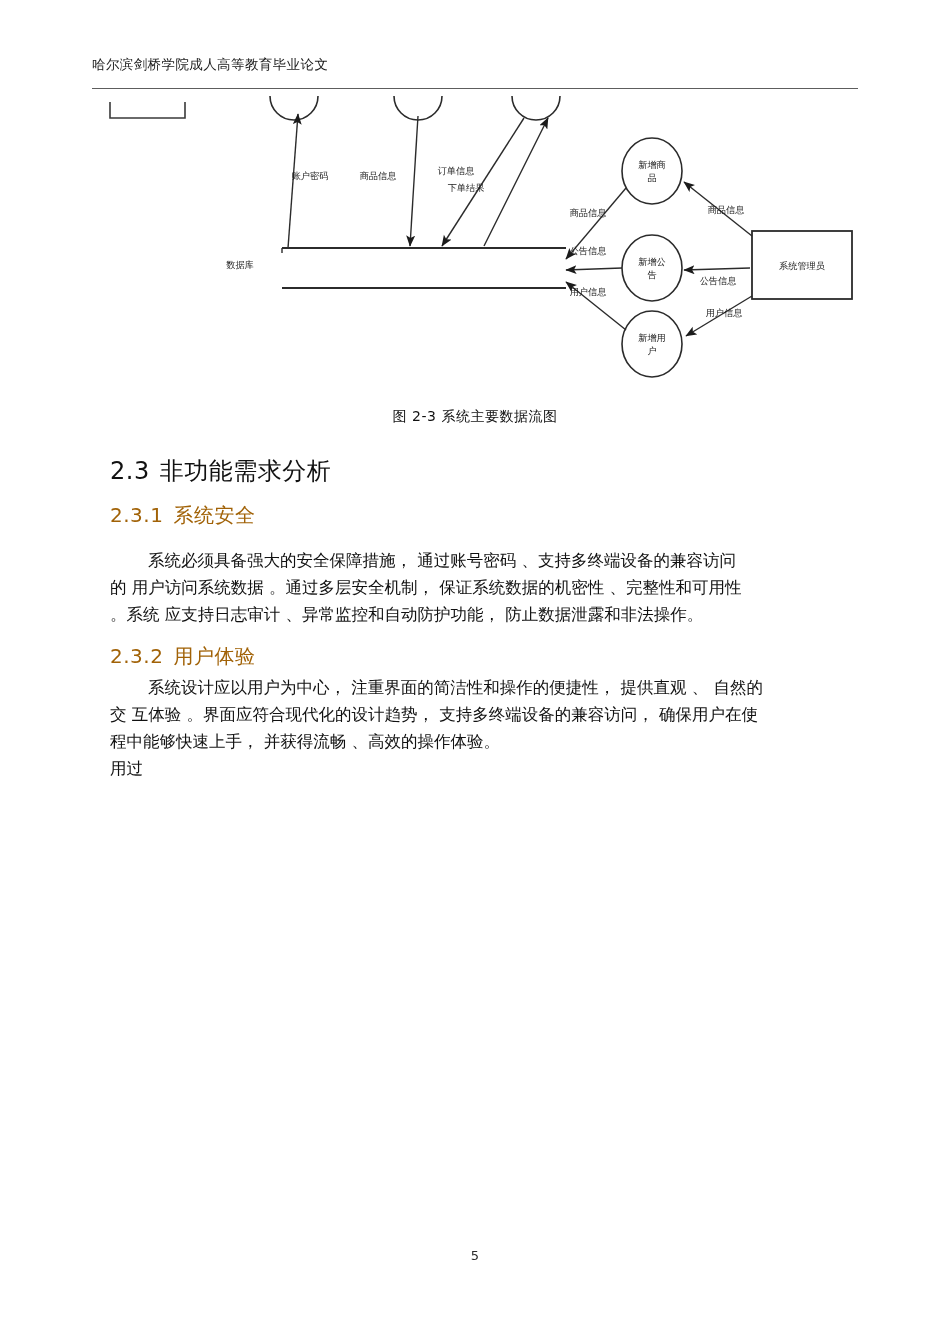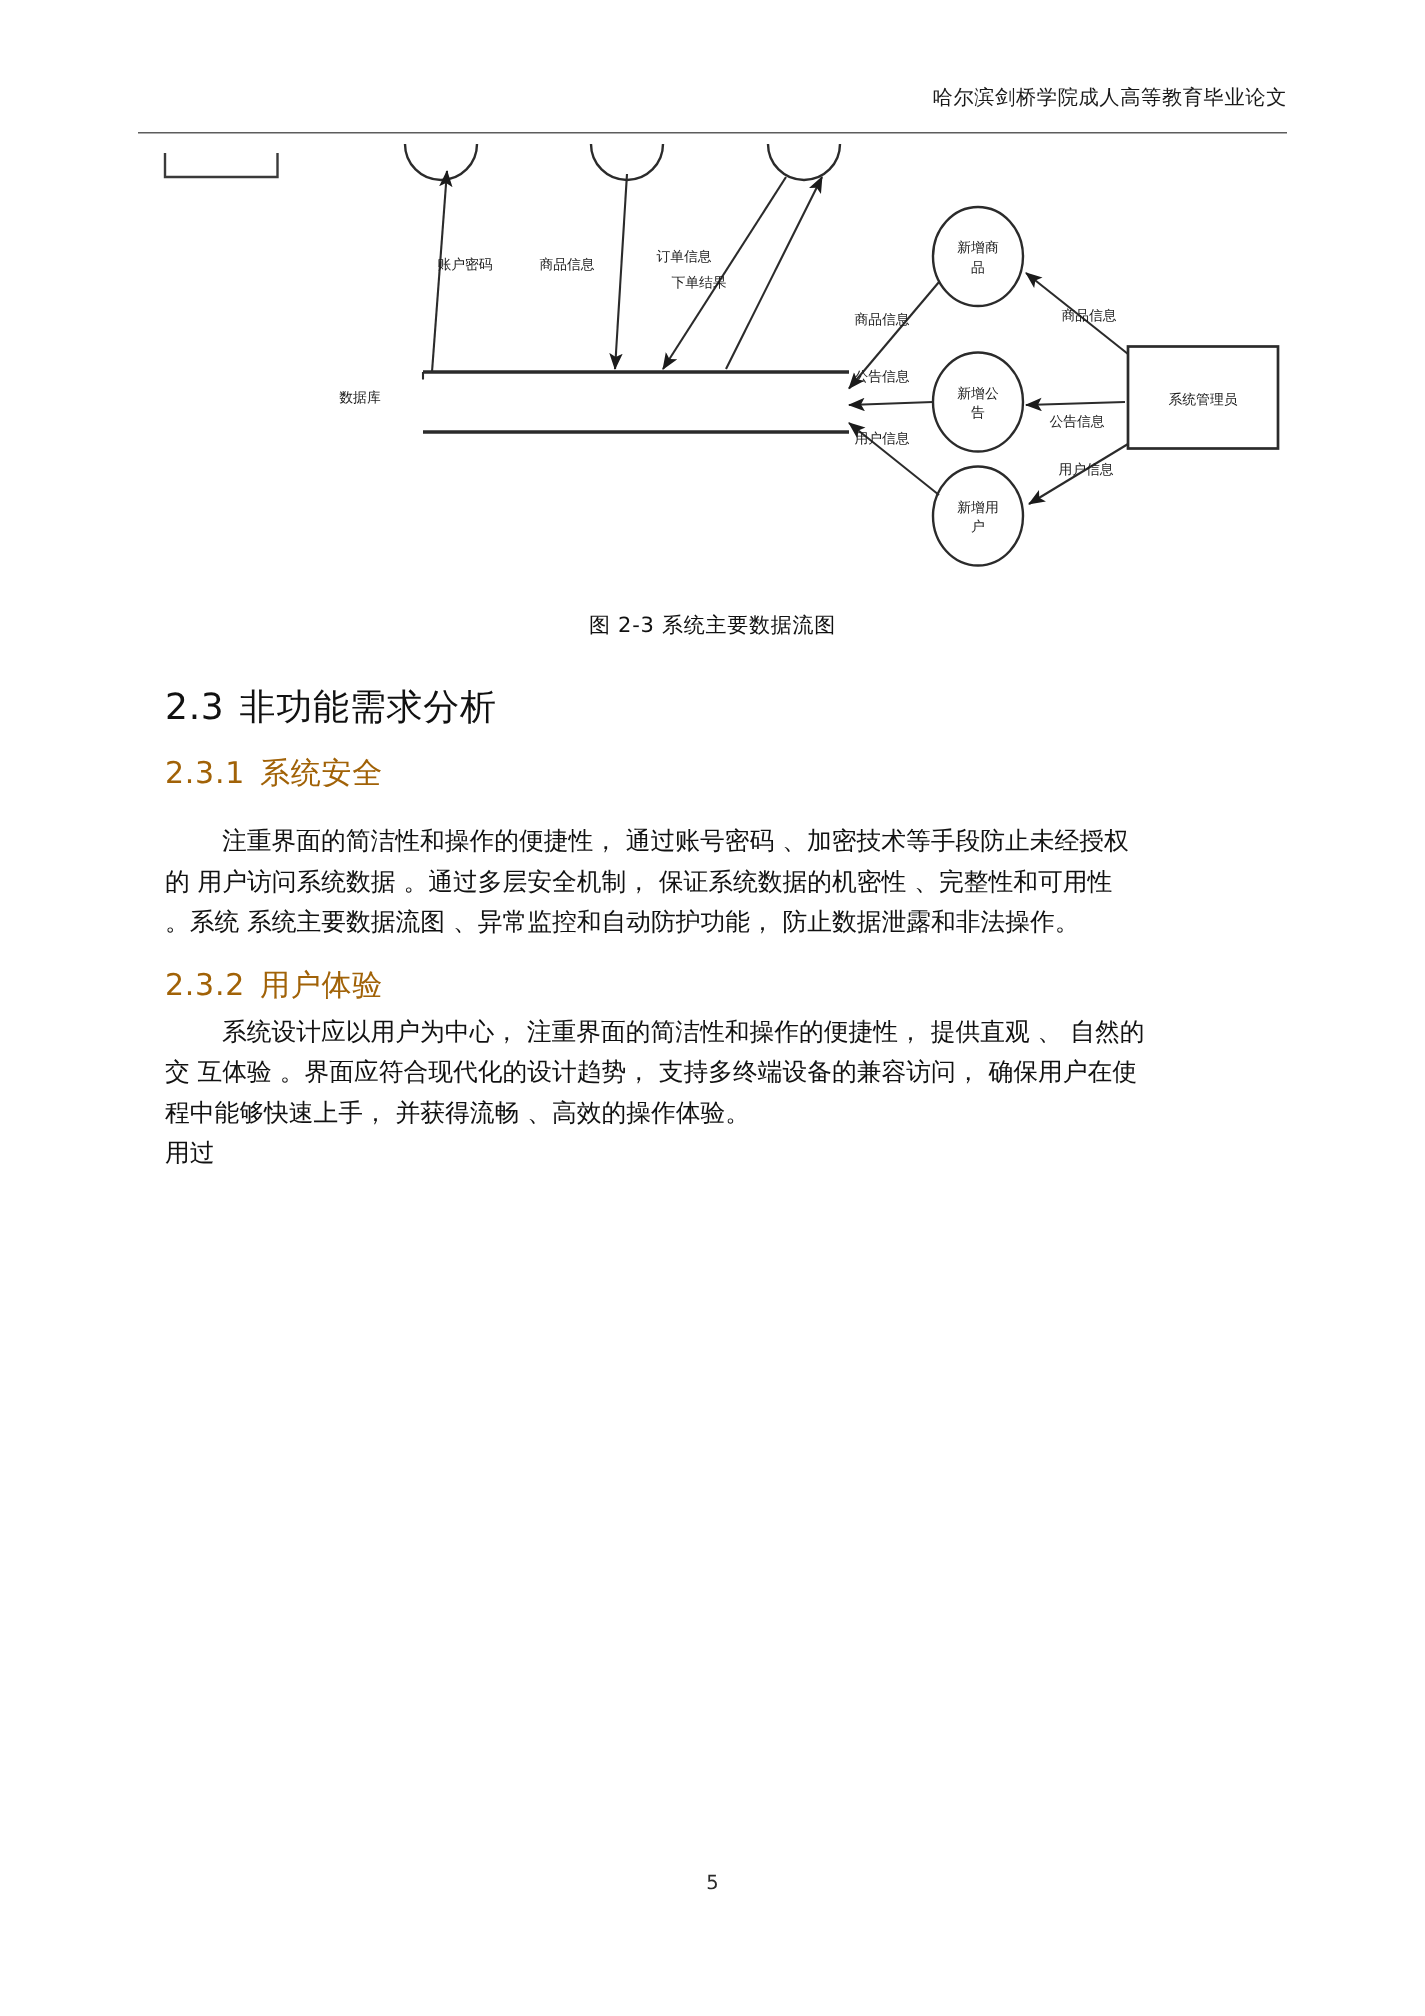--- a/index.html
+++ b/index.html
@@ -15,21 +15,21 @@
     color: #000000;
     overflow: hidden;
   }
 
   
   .page-header {
     position: absolute;
     left: 92px;
     top: 56px;
     width: 766px;
-    text-align: right;
+    text-align: left;
     font-size: 13.5px;
     letter-spacing: 0.4px;
     color: #1a1a1a;
   }
   .header-rule {
     position: absolute;
     left: 92px;
     top: 88px;
     width: 766px;
     height: 0;
@@ -223,23 +223,23 @@
 
 <div class="h2" style="top:455px;">
   <span class="h2-num">2.3</span><span>非功能需求分析</span>
 </div>
 
 <div class="h3" style="top:502px;">
   <span class="h3-num">2.3.1</span><span>系统安全</span>
 </div>
 
 <div class="para" style="top:547px;">
-  <span class="line indent">注重界面的简洁性和操作的便捷性， 通过账号密码 、加密技术等手段防止未经授权</span>
+  <span class="line indent">系统必须具备强大的安全保障措施， 通过账号密码 、支持多终端设备的兼容访问</span>
   <span class="line">的 用户访问系统数据 。通过多层安全机制， 保证系统数据的机密性 、完整性和可用性</span>
-  <span class="line">。系统 系统主要数据流图 、异常监控和自动防护功能， 防止数据泄露和非法操作。</span>
+  <span class="line">。系统 应支持日志审计 、异常监控和自动防护功能， 防止数据泄露和非法操作。</span>
 </div>
 
 <div class="h3" style="top:643px;">
   <span class="h3-num">2.3.2</span><span>用户体验</span>
 </div>
 
 <div class="para" style="top:674px;">
   <span class="line indent">系统设计应以用户为中心， 注重界面的简洁性和操作的便捷性， 提供直观 、 自然的</span>
   <span class="line">交 互体验 。界面应符合现代化的设计趋势， 支持多终端设备的兼容访问， 确保用户在使</span>
   <span class="line">程中能够快速上手， 并获得流畅 、高效的操作体验。</span>

